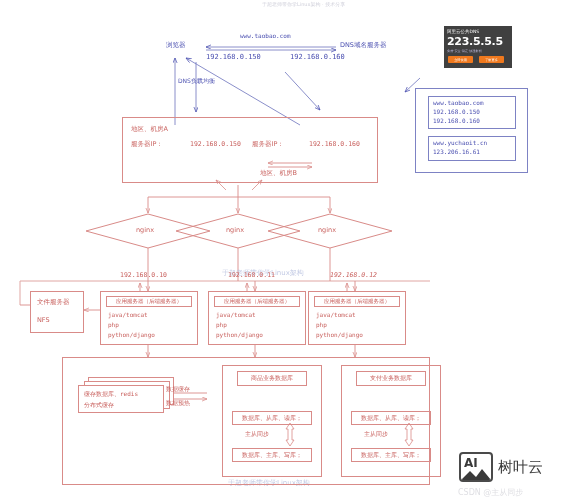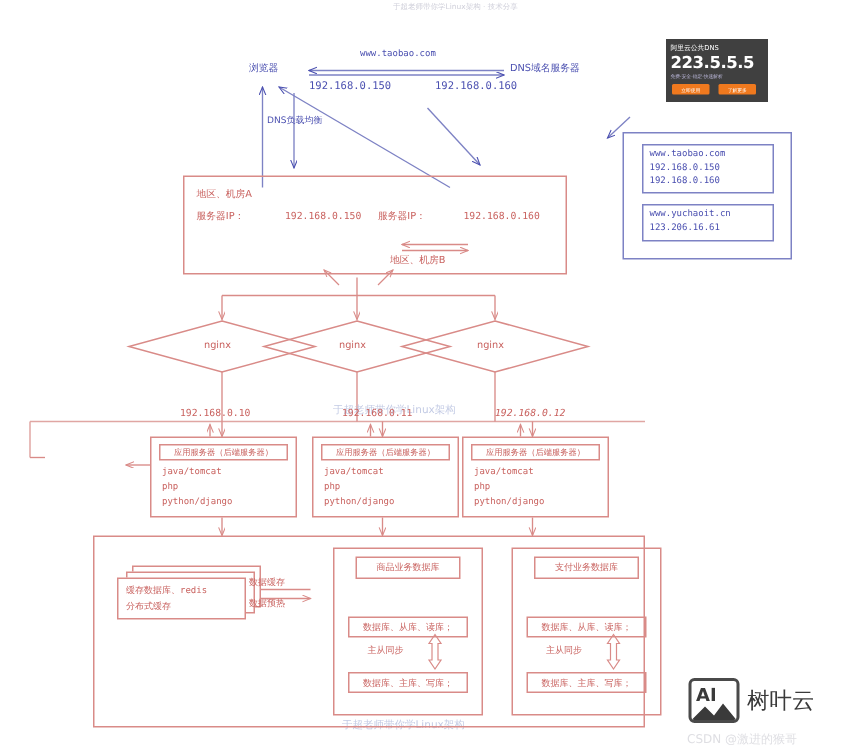--- a/index.html
+++ b/index.html
@@ -213,21 +213,21 @@
     <line x1="157" y1="399" x2="207" y2="399" stroke="#d98b88" stroke-width="0.9" marker-end="url(#ar)"></line>
 
     <path d="M290,423 L286,429 L288,429 L288,440 L286,440 L290,446 L294,440 L292,440 L292,429 L294,429 Z" fill="none" stroke="#d98b88" stroke-width="0.8"></path>
 
     <path d="M409,423 L405,429 L407,429 L407,440 L405,440 L409,446 L413,440 L411,440 L411,429 L413,429 Z" fill="none" stroke="#d98b88" stroke-width="0.8"></path>
   </svg>
 
   <div class="wm fs5" style="left:262px;top:1px;">于超老师带你学Linux架构 · 技术分享</div>
   <div class="wm wm-blue fs7" style="left:222px;top:268px;">于超老师带你学Linux架构</div>
   <div class="wm wm-blue fs7" style="left:228px;top:478px;">于超老师带你学Linux架构</div>
-  <div class="wm fs8" style="left:458px;top:487px;color:#d9d9de;">CSDN @激进的猴哥</div>
+  <div class="wm fs8" style="left:458px;top:487px;color:#d9d9de;">CSDN @主从同步</div>
 
   <div class="t blue fs65" style="left:166px;top:42px;">浏览器</div>
   <div class="t blue fs65" style="left:340px;top:42px;">DNS域名服务器</div>
   <div class="t blue mono fs6" style="left:240px;top:33px;">www.taobao.com</div>
   <div class="t blue mono fs7" style="left:206px;top:53px;">192.168.0.150</div>
   <div class="t blue mono fs7" style="left:290px;top:53px;">192.168.0.160</div>
   <div class="t blue fs6" style="left:178px;top:78px;">DNS负载均衡</div>
 
   <div class="aliyun" style="left:400px;top:26px;width:68px;height:42px;">
     <div class="aliyun-title">阿里云公共DNS</div>
@@ -264,20 +264,24 @@
     <polygon points="330,6 392,23 330,40 268,23" fill="none" stroke="#d98b88" stroke-width="1"></polygon>
   </svg>
   <div class="t red fs65" style="left:136px;top:227px;">nginx</div>
   <div class="t red fs65" style="left:226px;top:227px;">nginx</div>
   <div class="t red fs65" style="left:318px;top:227px;">nginx</div>
 
   <div class="t red mono fs65" style="left:120px;top:272px;">192.168.0.10</div>
   <div class="t red mono fs65" style="left:228px;top:272px;">192.168.0.11</div>
   <div class="t red mono fs65" style="left:330px;top:272px;font-style:italic;">192.168.0.12</div>
 
+  <div class="box" style="left:30px;top:291px;width:54px;height:42px;">
+    <div class="t red fs65" style="left:6px;top:7px;">文件服务器</div>
+    <div class="t red fs65" style="left:6px;top:25px;">NFS</div>
+  </div>
 
   <div class="box" style="left:100px;top:291px;width:98px;height:54px;">
     <div class="boxlabel fs55" style="left:5px;top:4px;width:86px;height:11px;">应用服务器（后端服务器）</div>
     <div class="t red mono fs6" style="left:7px;top:20px;">java/tomcat</div>
     <div class="t red mono fs6" style="left:7px;top:30px;">php</div>
     <div class="t red mono fs6" style="left:7px;top:40px;">python/django</div>
   </div>
 
   <div class="box" style="left:208px;top:291px;width:98px;height:54px;">
     <div class="boxlabel fs55" style="left:5px;top:4px;width:86px;height:11px;">应用服务器（后端服务器）</div>

